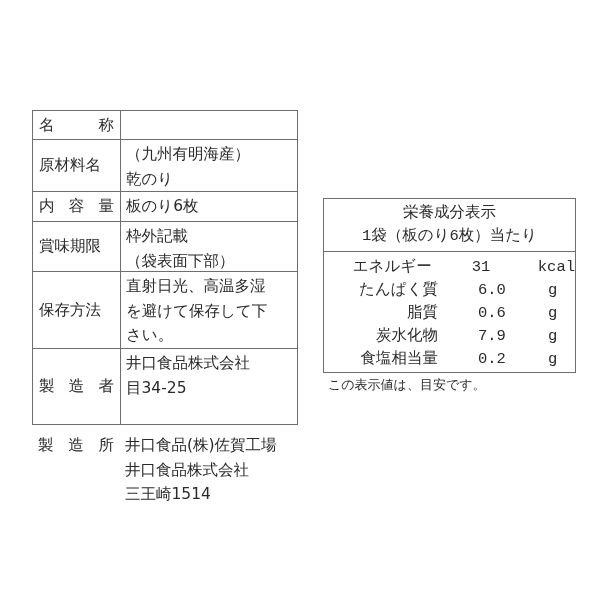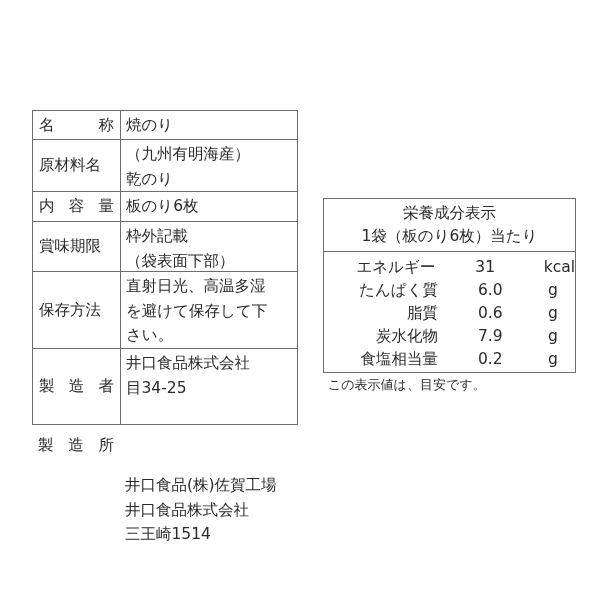--- a/index.html
+++ b/index.html
@@ -8,41 +8,38 @@
   .tbl { position:absolute; left:32px; top:110px; width:266px; border:1.5px solid #6e6e6e; box-sizing:border-box; }
   .row { display:flex; border-top:1.5px solid #6e6e6e; box-sizing:border-box; }
   .row:first-child { border-top:none; }
   .lbl { width:88px; border-right:1.5px solid #6e6e6e; display:flex; align-items:center; justify-content:space-between;
          padding:0 6px; box-sizing:border-box; font-size:15.5px; }
   .lbl.fill { justify-content:flex-start; letter-spacing:0; }
   .val { flex:1; padding:2px 6px 3px 5px; font-size:15.5px; line-height:24.5px; box-sizing:border-box; }
   .val div { white-space:nowrap; }
   .mfg { position:absolute; left:32px; top:433px; width:266px; display:flex; }
   .mfg .lbl { border:none; height:25px; }
-  .mfg .val { padding-top:0;margin-top:40px; }
-  .nut { position:absolute; left:323px; top:198px; width:253px; height:175px; border:1.5px solid #6e6e6e; box-sizing:border-box; }
+  .mfg .val { padding-top:0; }
+  .nut { position:absolute; left:323px; top:198px; width:253px; height:175px; border:1.5px solid #6e6e6e; box-sizing:border-box;font-family:Liberation Mono, monospace; }
   .nut-head { height:53px; border-bottom:1.5px solid #6e6e6e; box-sizing:border-box; text-align:center; font-size:15.5px; line-height:23px; padding-top:3px; }
   .nut-body { padding:4px 0 0 14px; }
   .nrow { display:flex; height:23px; font-size:15.5px; line-height:23px; }
   .nname { width:100px; display:flex; justify-content:flex-end; }
   .namount { width:62px; text-align:left; margin-left:40px; }
   .nunit { margin-left:8px; }
   .note { position:absolute; left:328px; top:376px; font-size:13px; }
 </style>
 </head>
 <body>
 
 <div class="tbl">
   <div class="row" style="height:28px">
     <div class="lbl">
       <span>名</span>
       <span>称</span>
-    </div>
-    <div class="val">
-      <div>焼のり</div>
     </div>
   </div>
   <div class="row" style="height:52px">
     <div class="lbl fill">
       <span>原材料名</span>
     </div>
     <div class="val">
       <div>（九州有明海産）</div>
       <div>乾のり</div>
     </div>

